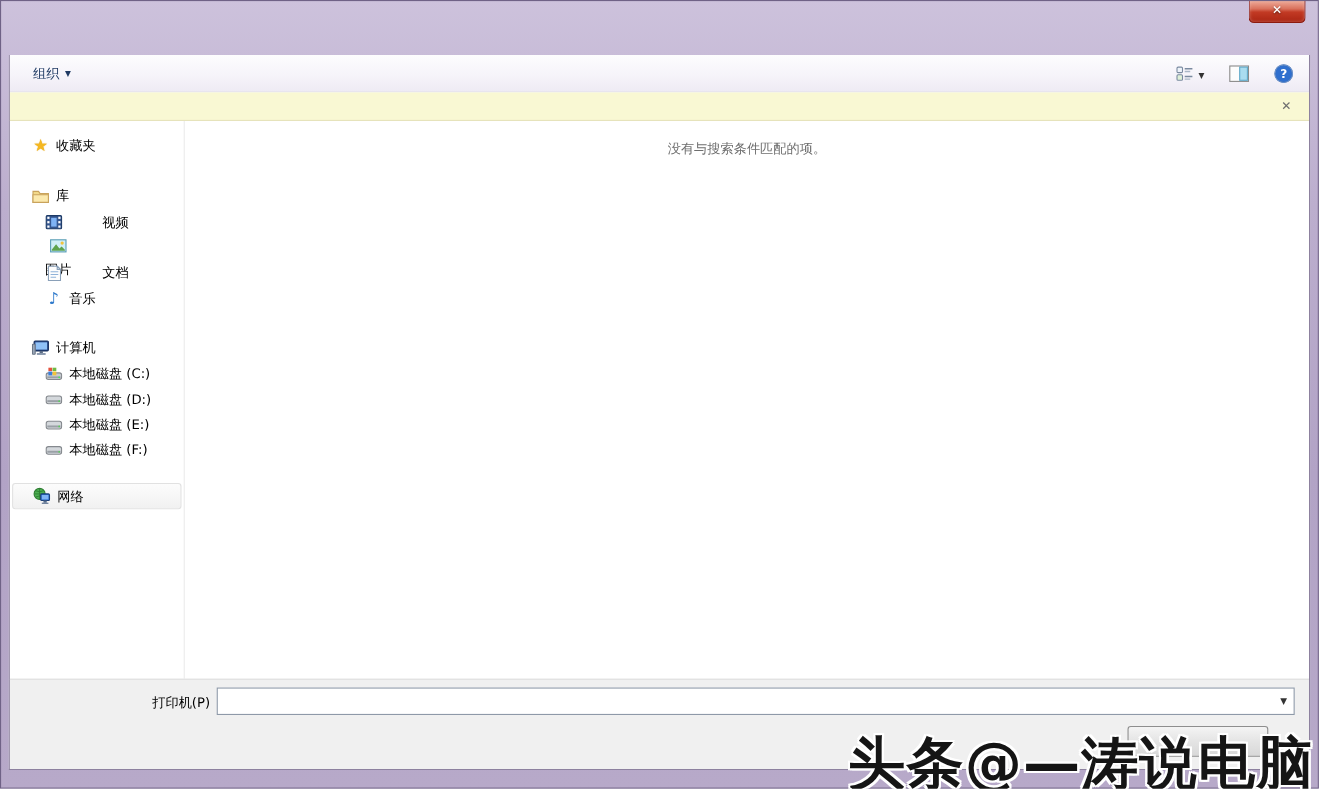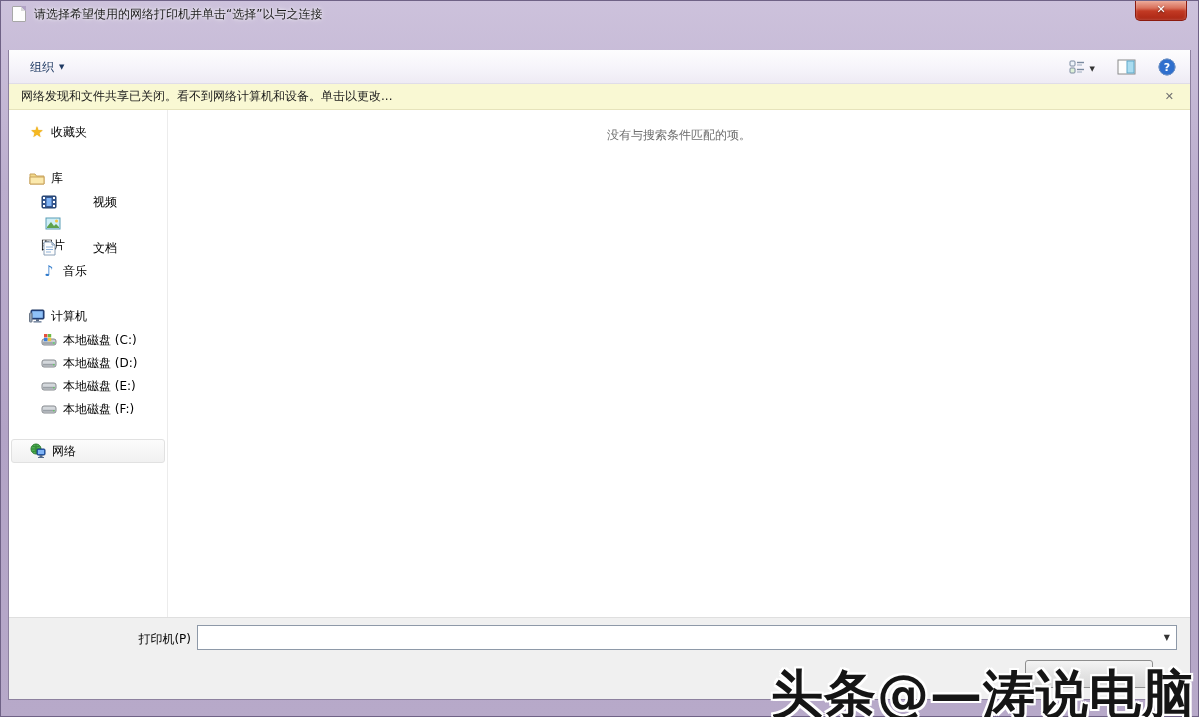--- a/index.html
+++ b/index.html
@@ -94,24 +94,20 @@
       radial-gradient(circle at 10px 6px, #9a9a9a 1.3px, transparent 1.6px),
       radial-gradient(circle at 2px 10px, #9a9a9a 1.3px, transparent 1.6px),
       radial-gradient(circle at 6px 6px, #9a9a9a 1.3px, transparent 1.6px),
       radial-gradient(circle at 10px 2px, #9a9a9a 1.3px, transparent 1.6px); }
 </style>
 </head>
 <body>
 
 <div class="frame">
 
-  <div class="titlebar">
-    <div class="title-doc-icon"></div>
-    <div class="title-text">请选择希望使用的网络打印机并单击“选择”以与之连接</div>
-  </div>
   <div class="close-btn">
     <span>✕</span>
   </div>
 
   <div class="navbar">
     <div class="nav-circle nav-back">
       <span>◄</span>
     </div>
     <div class="nav-circle nav-fwd">
       <span>►</span>
@@ -183,21 +179,20 @@
                 <circle cx="9" cy="9" r="8" fill="#2f6fce" stroke="#1b4a96"></circle>
                 <circle cx="9" cy="9" r="8" fill="none" stroke="#9dc2ef" stroke-width="1" opacity=".6"></circle>
                 <text x="9" y="13" text-anchor="middle" font-size="11" font-weight="bold" fill="#fff" font-family="DejaVu Sans,sans-serif">?</text>
               </svg>
           </span>
         </div>
       </div>
     </div>
 
     <div class="infobar">
-      <span class="infobar-msg">网络发现和文件共享已关闭。看不到网络计算机和设备。单击以更改...</span>
       <span class="infobar-close">✕</span>
     </div>
 
     <div class="content">
       <div class="sidebar">
 
         <div class="side-item lv0 it-fav">
           <span class="ic star-glyph">★</span>
           <span>收藏夹</span>
         </div>

